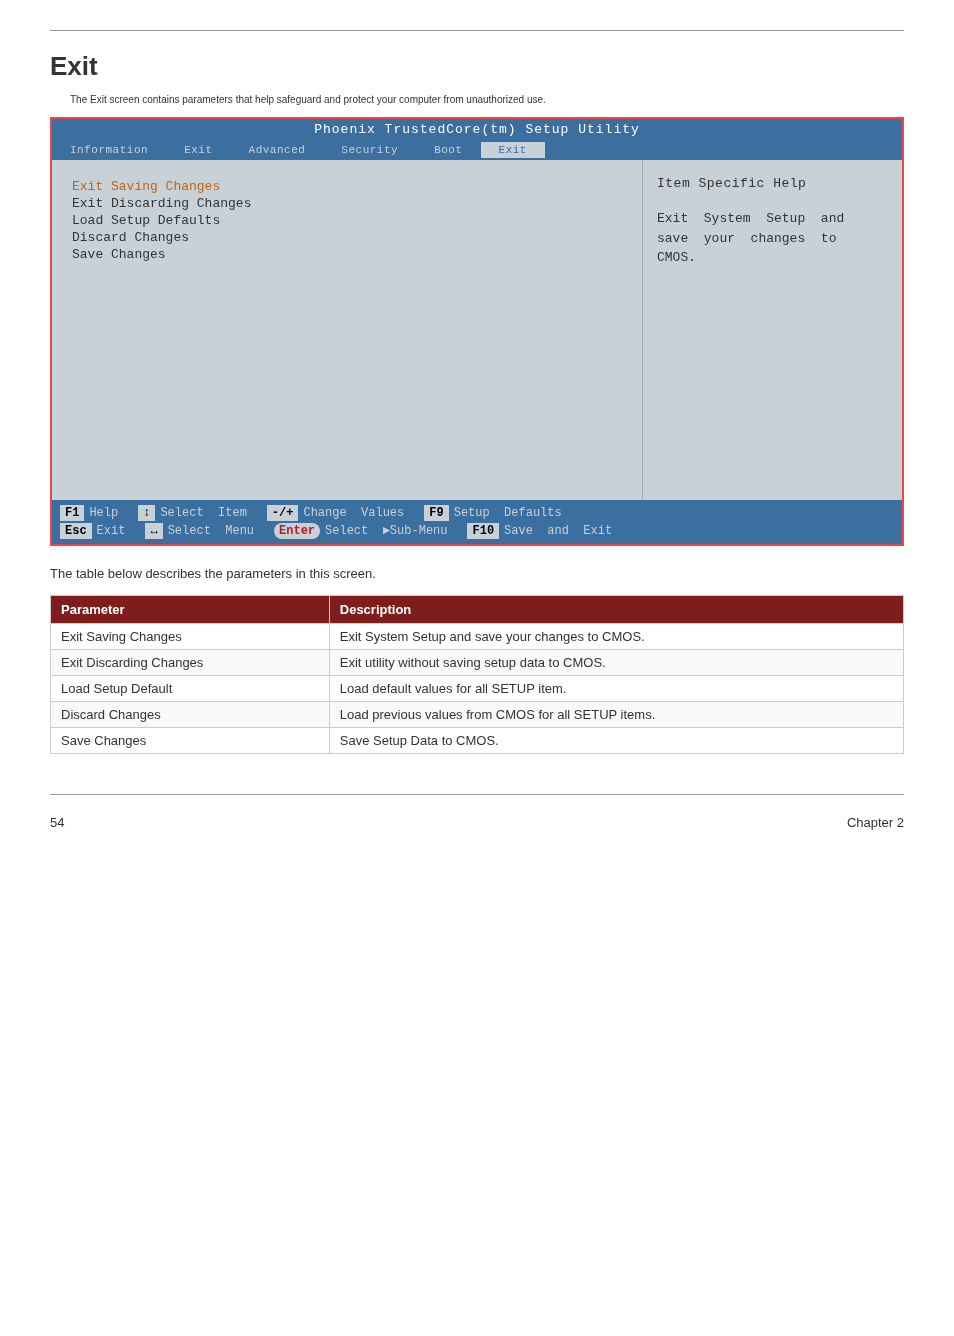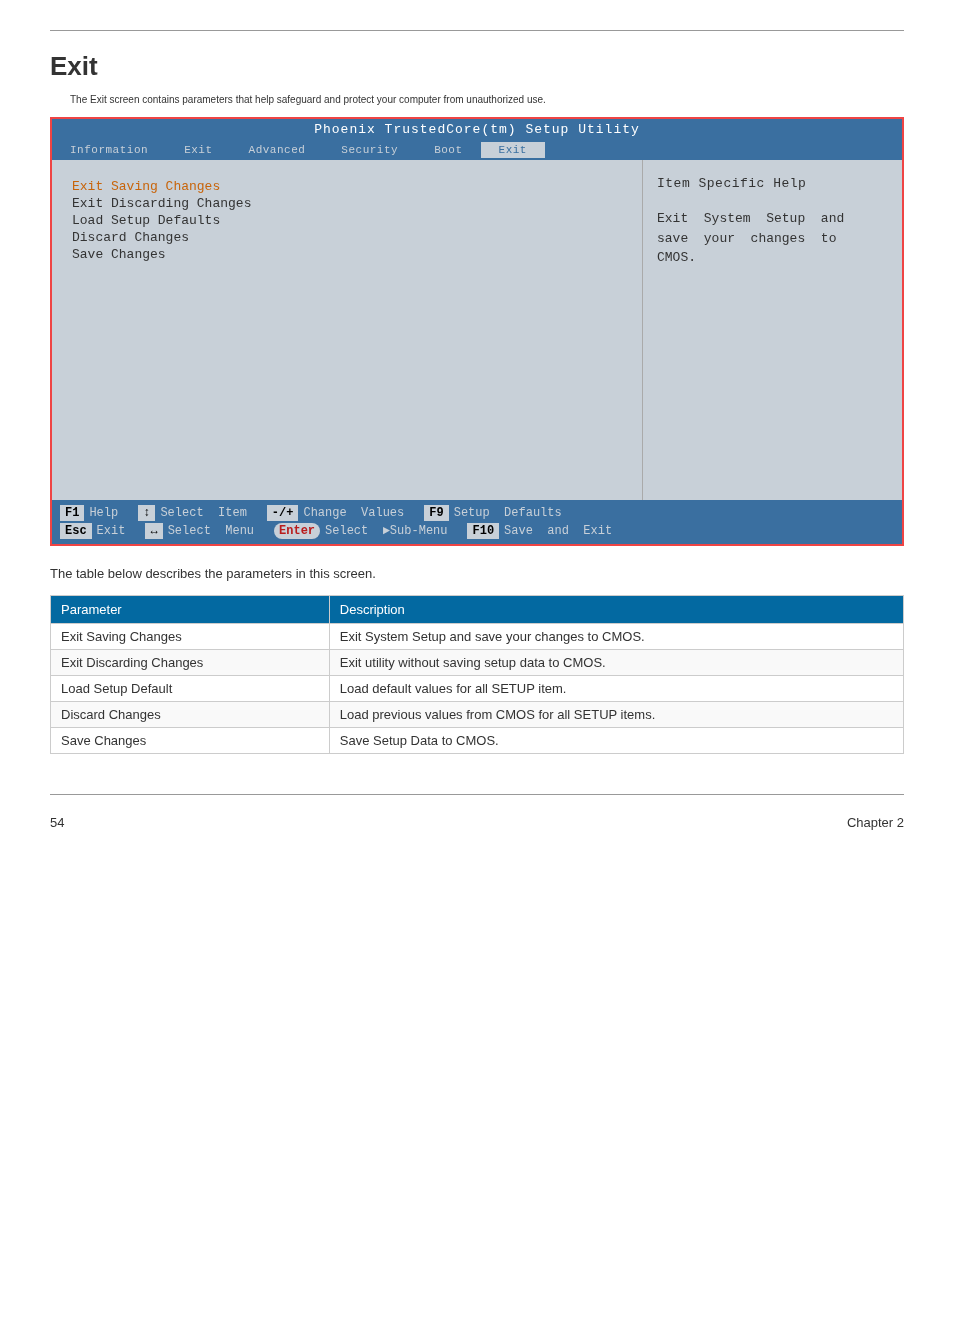--- a/index.html
+++ b/index.html
@@ -134,23 +134,23 @@
       margin-bottom: 14px;
     }
 
     .param-table {
       width: 100%;
       border-collapse: collapse;
       font-size: 13px;
     }
 
     .param-table th {
-      background: #0369a1;
+      background: #7f1d1d;
       color: #ffffff;
-      font-weight: normal;
+      font-weight: bold;
       padding: 6px 10px;
       text-align: left;
       border: 1px solid #ccc;
     }
 
     .param-table td {
       padding: 5px 10px;
       border: 1px solid #ccc;
       background: #fff;
       color: #333;

